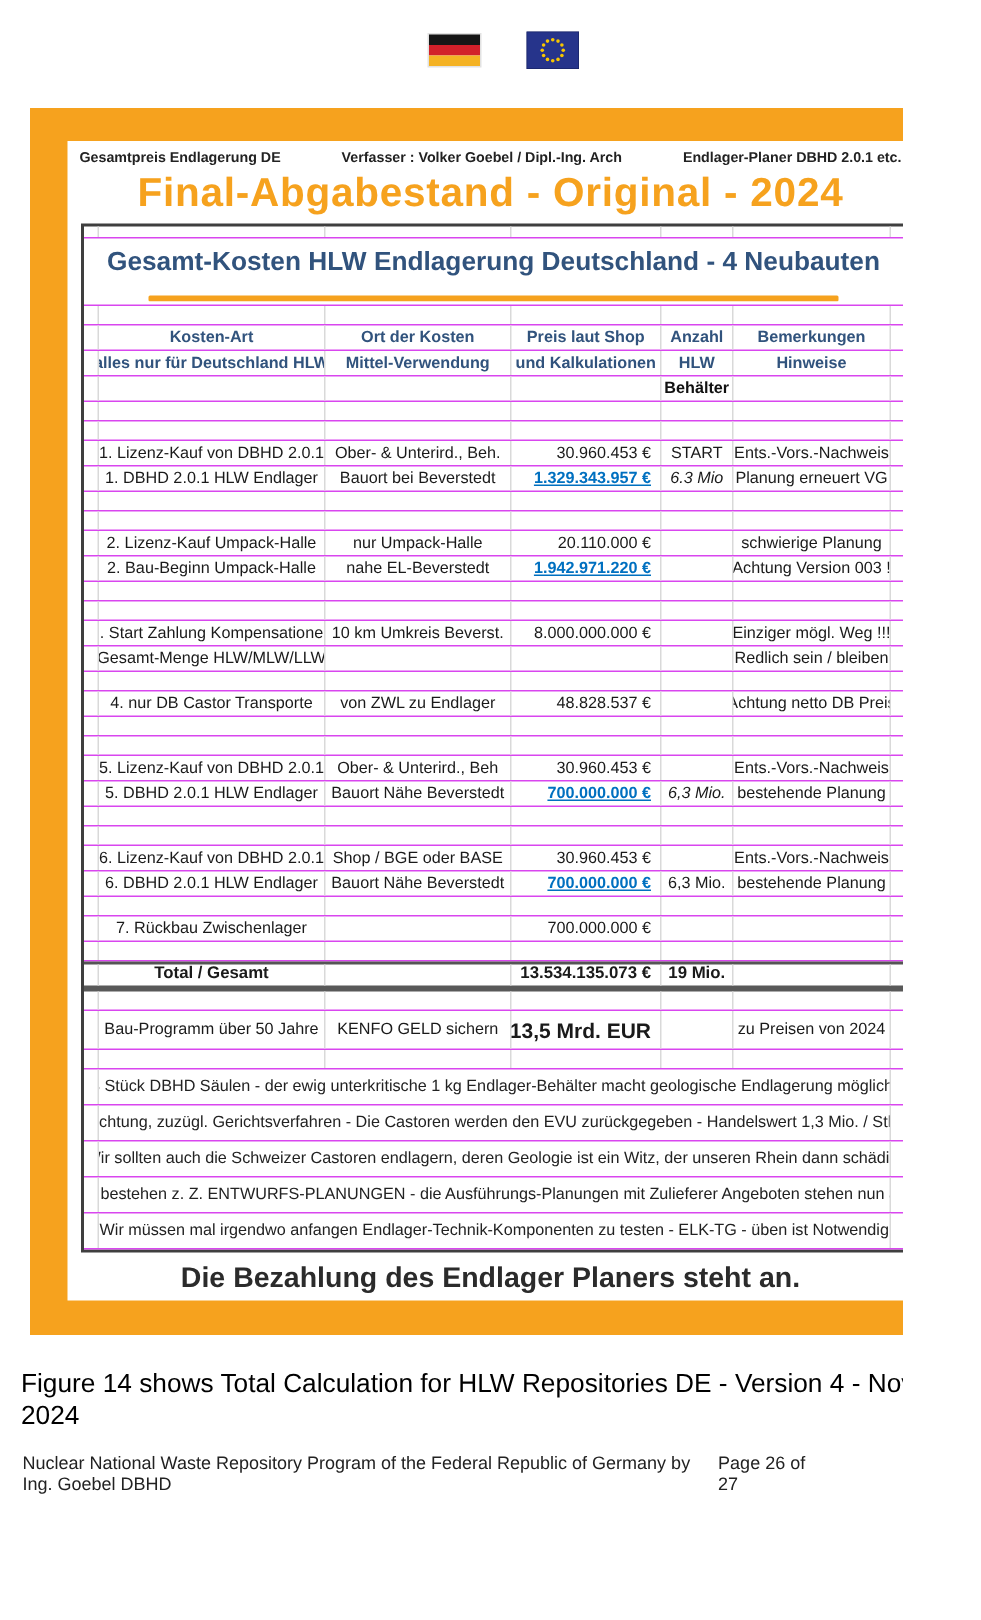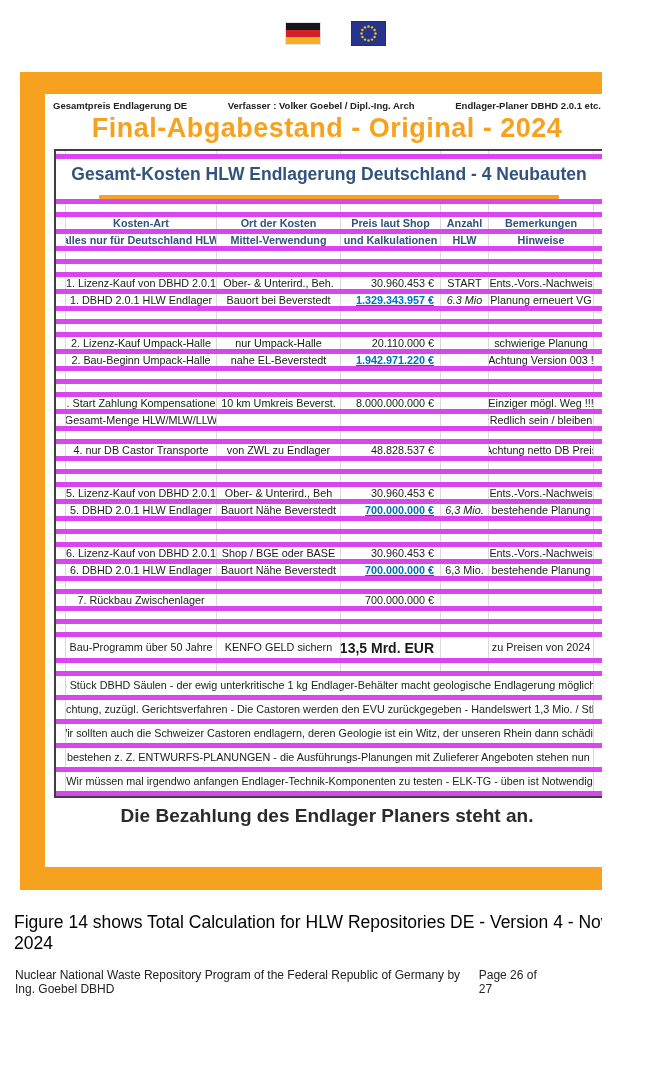--- a/index.html
+++ b/index.html
@@ -20,21 +20,21 @@
   .card{position:absolute;left:20px;top:72px;width:614px;height:818px;background:#F6A21E;}
   .card-inner{position:absolute;left:25px;top:22px;width:564px;height:773px;background:#ffffff;}
 
   .doc-header{display:flex;justify-content:space-between;align-items:baseline;
               padding:6px 8px 0 8px;font-size:9.5px;font-weight:600;color:#222;}
   .doc-title{text-align:center;color:#F6A21E;font-size:27px;font-weight:bold;
              letter-spacing:0.5px;margin:2px 0 5px 0;}
 
   
   .sheet{margin-left:9px;width:546px;border:2px solid #3f3f3f;background:#fff;box-sizing:content-box;}
-  .row{display:flex;border-bottom:5px solid #d946ef;box-sizing:border-box;}
+  .row{display:flex;border-bottom:1px solid #d946ef;box-sizing:border-box;}
   .cell{box-sizing:border-box;border-right:1px solid #d9d9d9;overflow:hidden;white-space:nowrap;
         display:flex;align-items:center;justify-content:center;font-size:10.8px;line-height:1;}
   .cell:last-child{border-right:none;}
   .c0{width:10px;} .c1{width:151px;} .c2{width:124px;} .c3{width:100px;justify-content:flex-end;padding-right:6px;}
   .c4{width:48px;} .c5{width:105px;} .c6{width:8px;}
   .merged{width:546px;}
   .mid-merged{width:528px;}
   .r-blank{height:13px;}
   .r-topblank{height:8px;}
   .r-data{height:17px;}
@@ -143,20 +143,29 @@
         </div>
         <div class="row r-head">
           <div class="cell c0"></div>
           <div class="cell c1">alles nur für Deutschland HLW</div>
           <div class="cell c2">Mittel-Verwendung</div>
           <div class="cell c3" style="justify-content:center;padding-right:0;">und Kalkulationen</div>
           <div class="cell c4">HLW</div>
           <div class="cell c5">Hinweise</div>
           <div class="cell c6"></div>
         </div>
+        <div class="row r-head">
+          <div class="cell c0"></div>
+            <div class="cell c1"></div>
+            <div class="cell c2"></div>
+          <div class="cell c3"></div>
+          <div class="cell c4 black">Behälter</div>
+          <div class="cell c5"></div>
+            <div class="cell c6"></div>
+        </div>
         <div id="table-body">
             <div class="row r-blank">
               <div class="cell c0"></div>
               <div class="cell c1"></div>
               <div class="cell c2"></div>
               <div class="cell c3"></div>
               <div class="cell c4"></div>
               <div class="cell c5"></div>
               <div class="cell c6"></div>
             </div>
@@ -369,20 +378,29 @@
             </div>
             <div class="row r-blank">
               <div class="cell c0"></div>
               <div class="cell c1"></div>
               <div class="cell c2"></div>
               <div class="cell c3"></div>
               <div class="cell c4"></div>
               <div class="cell c5"></div>
               <div class="cell c6"></div>
             </div>
+            <div class="row r-total">
+              <div class="cell c0"></div>
+              <div class="cell c1 s-b">Total / Gesamt</div>
+              <div class="cell c2"></div>
+              <div class="cell c3 s-b">13.534.135.073 €</div>
+              <div class="cell c4 s-b">19 Mio.</div>
+              <div class="cell c5"></div>
+              <div class="cell c6"></div>
+            </div>
             <div class="row r-blank">
               <div class="cell c0"></div>
               <div class="cell c1"></div>
               <div class="cell c2"></div>
               <div class="cell c3"></div>
               <div class="cell c4"></div>
               <div class="cell c5"></div>
               <div class="cell c6"></div>
             </div>
             <div class="row r-program">

